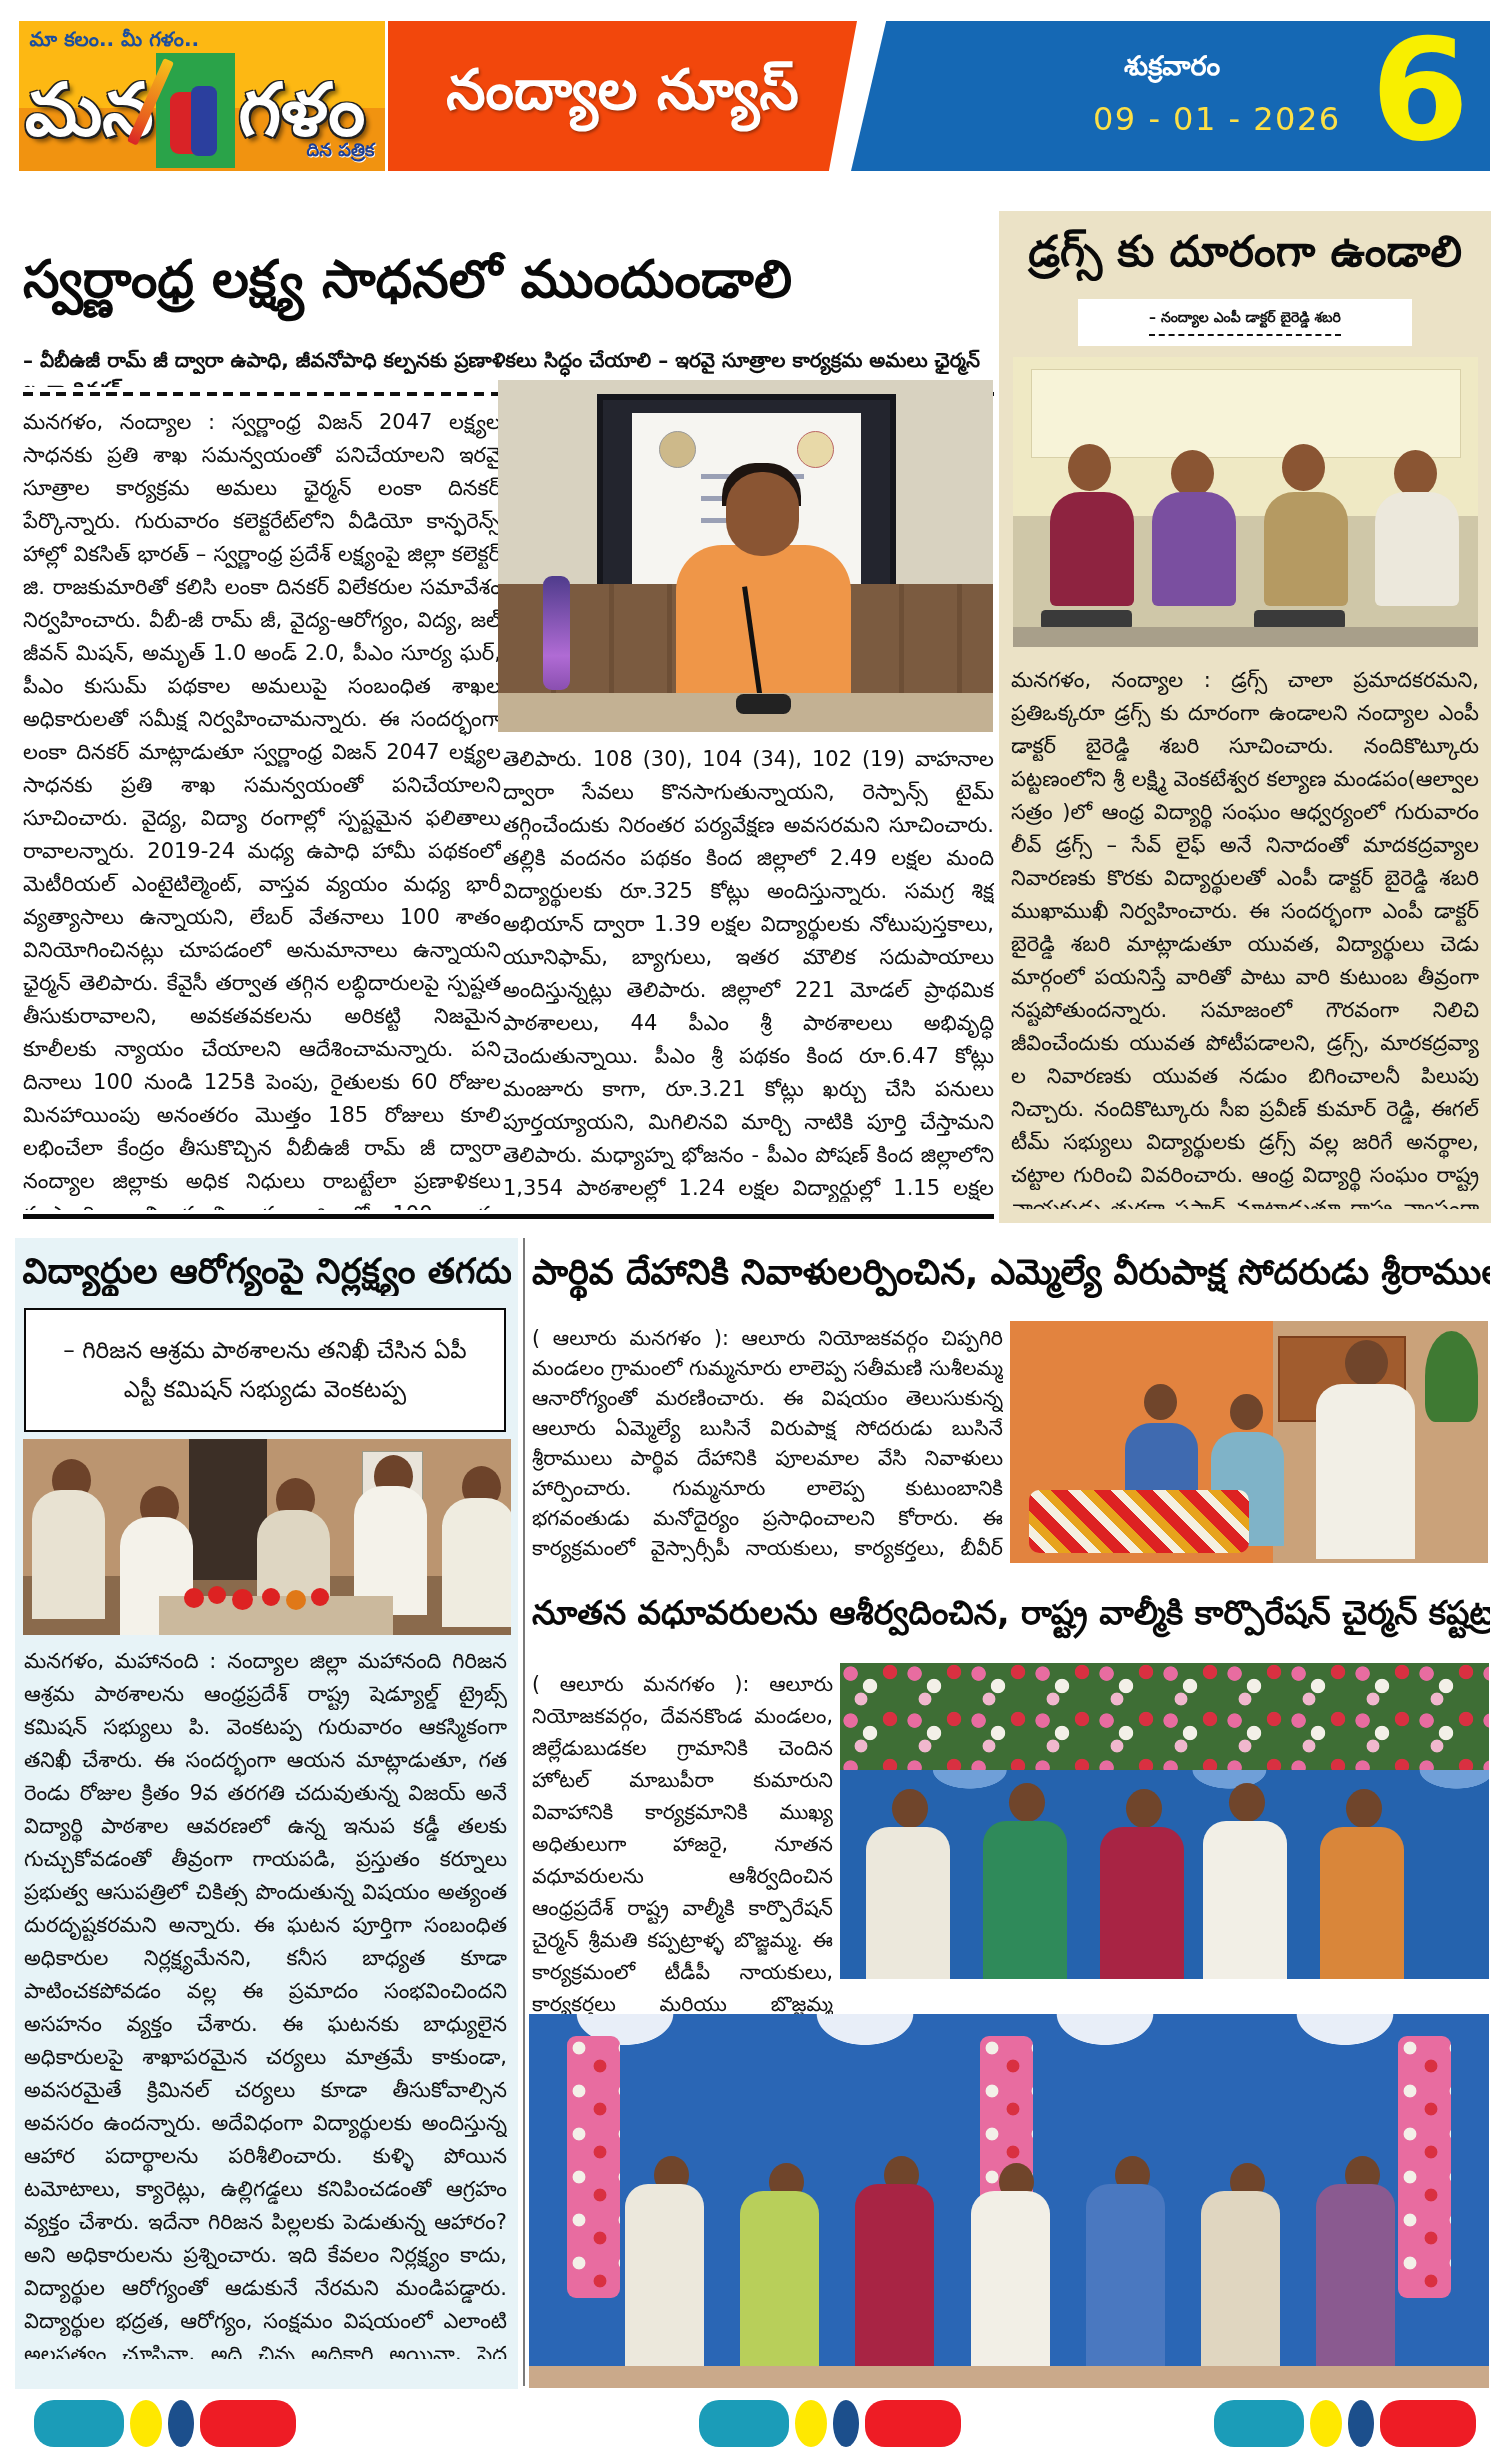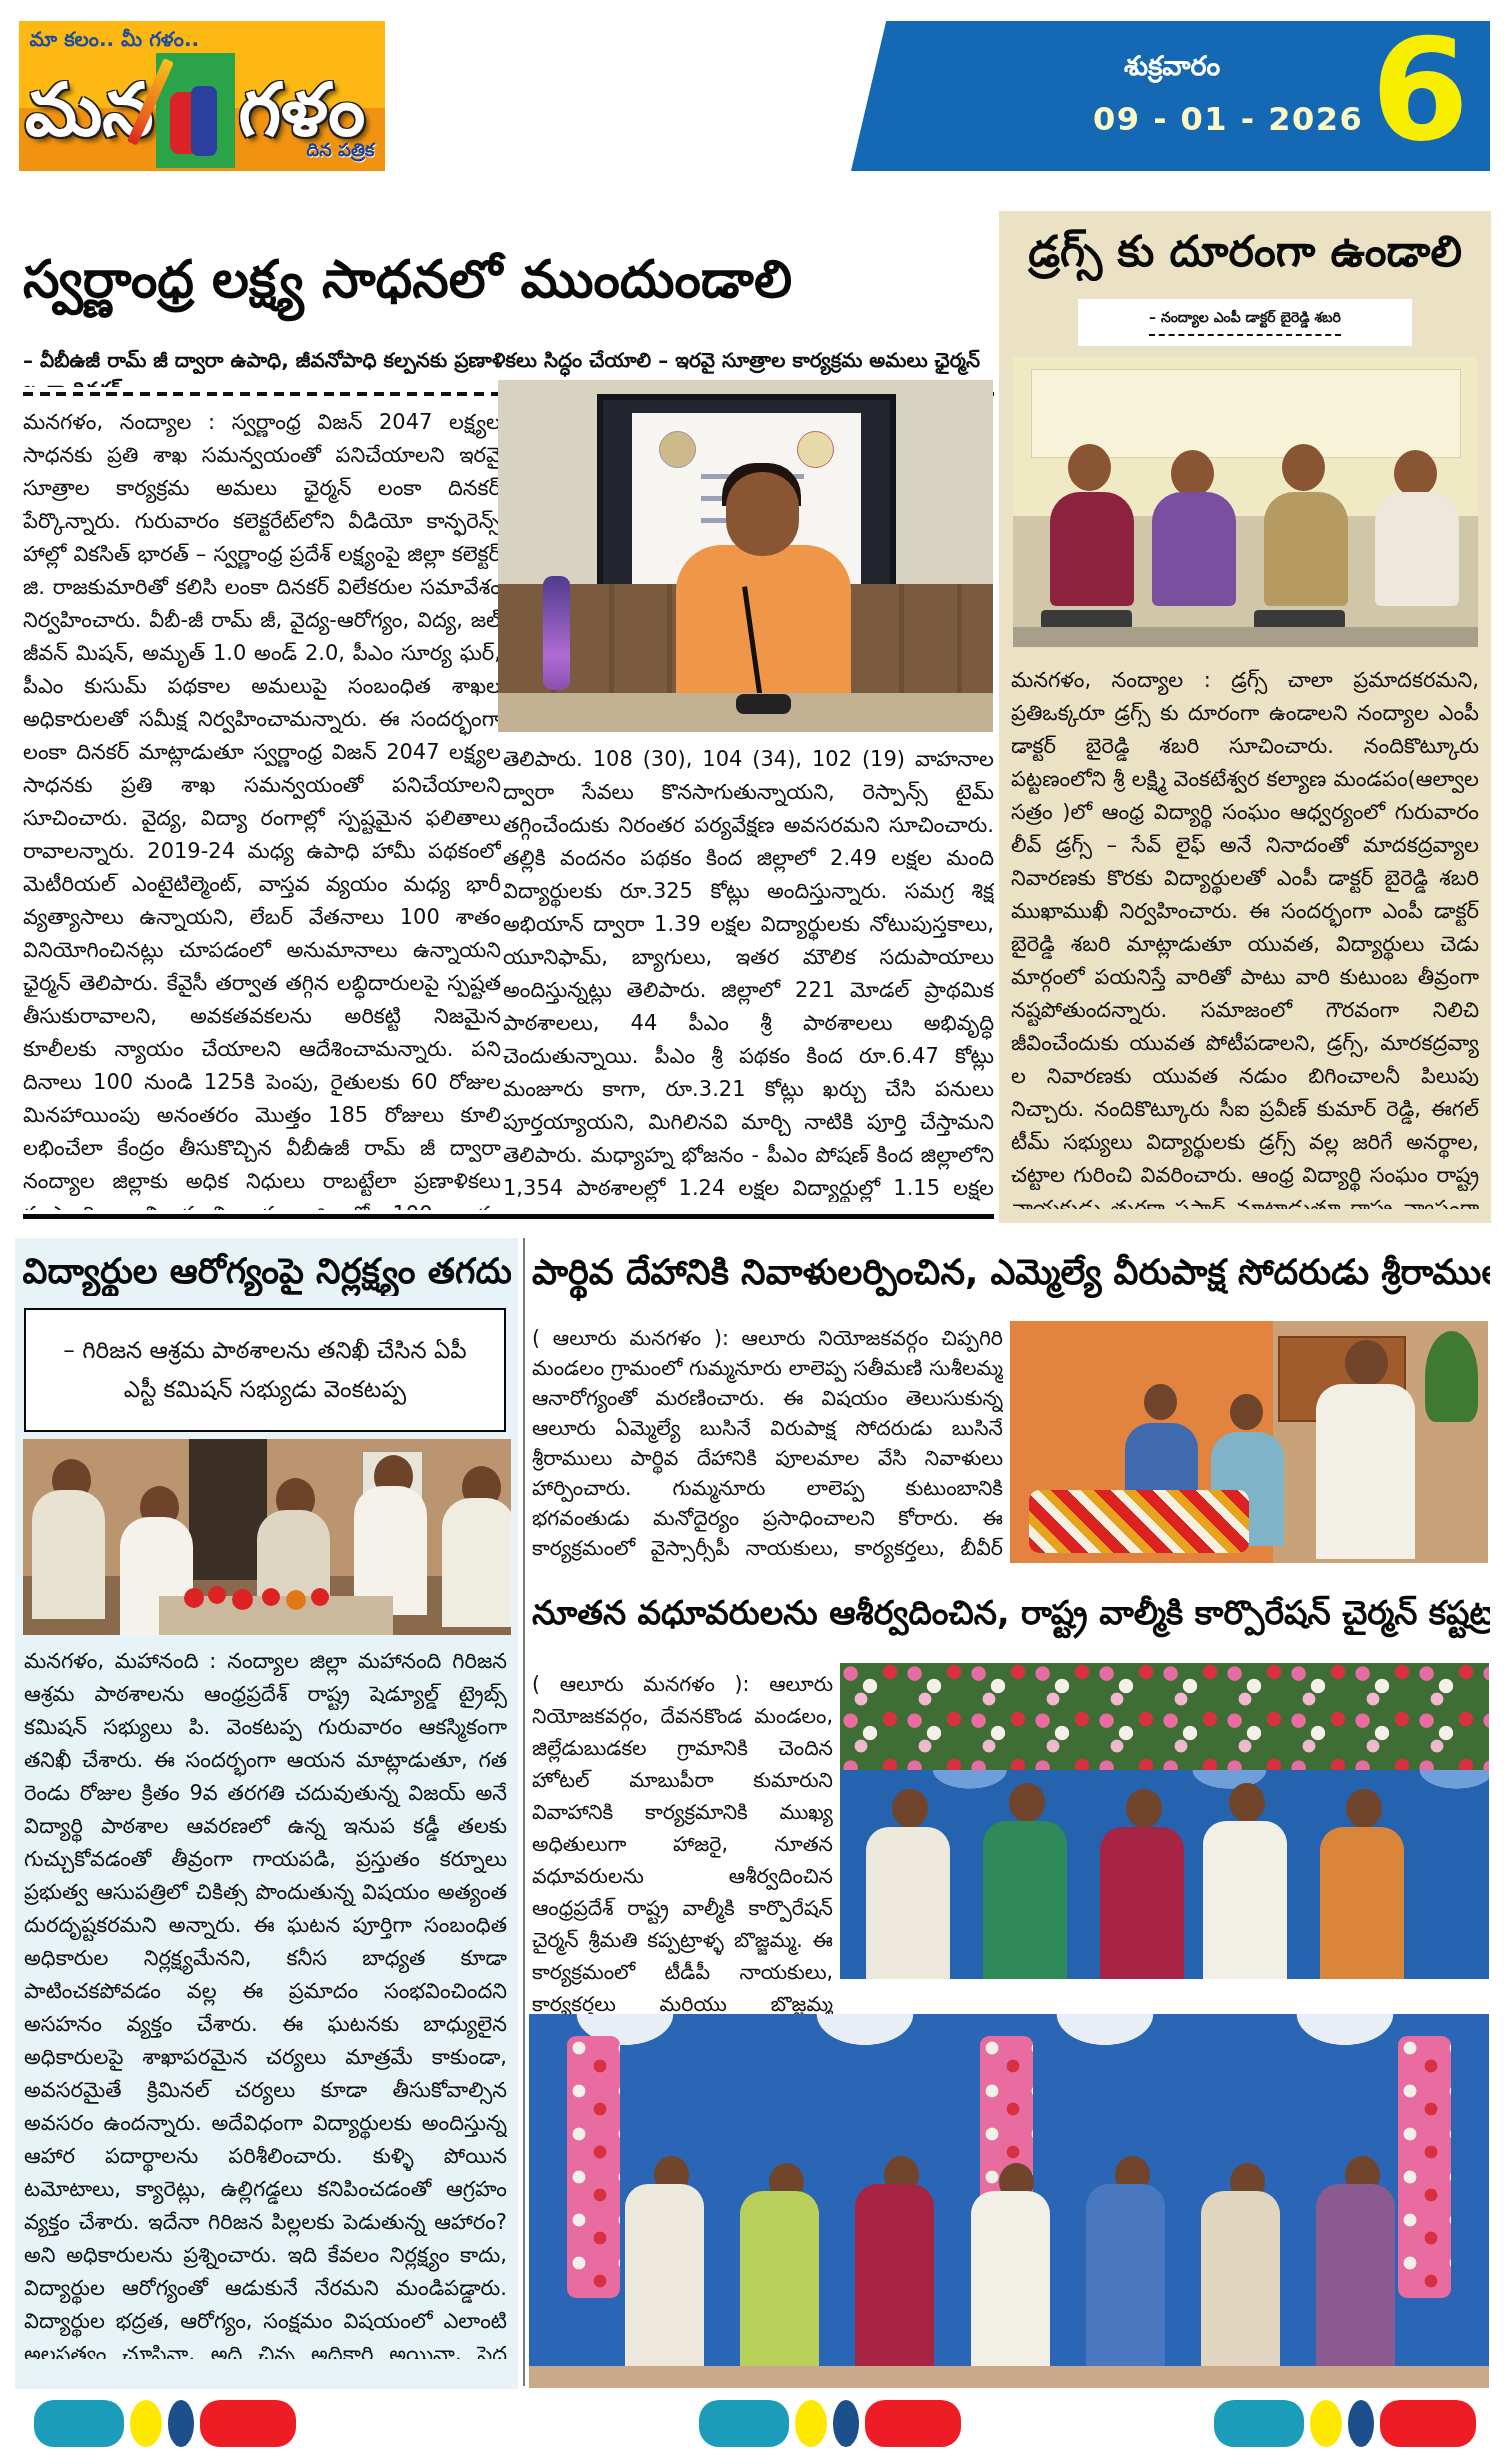--- a/index.html
+++ b/index.html
@@ -21,21 +21,21 @@
     transform:rotate(24deg);transform-origin:top left;border-radius:3px;}
   .logo-sub{position:absolute;right:10.6px;bottom:6px;font-size:18px;font-weight:bold;color:#1d3f96;text-shadow:0.8px 0.8px 0 #fff;}
 
   .mast-name{position:absolute;left:369px;top:0;width:469px;height:150px;background:#f2470c;
     clip-path:polygon(0 0,100% 0,94% 100%,0 100%);display:flex;align-items:center;justify-content:center;}
   .mast-name span{font-size:56px;font-weight:800;color:#ffffff;text-shadow:1.5px 2.3px 3px rgba(0,0,0,.35);}
 
   .mast-date{position:absolute;left:832px;top:0;width:639px;height:150px;background:#1568b4;
     clip-path:polygon(5.5% 0,100% 0,100% 100%,0 100%);}
   .weekday{position:absolute;left:273px;top:29px;font-size:27px;font-weight:bold;color:#ffffff;}
-  .dateline{position:absolute;left:242px;top:79px;font-size:32px;font-weight:700;color:#fef9c3;letter-spacing:1.5px;}
+  .dateline{position:absolute;left:242px;top:79px;font-size:32px;font-weight:400;color:#fde047;letter-spacing:1.5px;}
   .pageno{position:absolute;right:21px;top:-6px;font-size:141px;font-weight:800;color:#f8ef00;line-height:150px;}
 
   
   .headline{font-weight:800;color:#0a0a0a;}
   .bodytext{font-size:21px;line-height:33px;color:#101010;text-align:justify;overflow:hidden;}
   .bodytext::first-line{}
 
   
   .main-headline{position:absolute;left:23px;top:222px;width:972px;height:115px;font-size:52px;line-height:114px;white-space:nowrap;overflow:hidden;}
   .main-subhead{position:absolute;left:23px;top:348px;width:972px;height:39px;font-size:20px;font-weight:bold;color:#111;overflow:hidden;}
@@ -168,20 +168,23 @@
         <span class="fistbox">
           <span class="pencil"></span>
           <span class="fist-red"></span>
           <span class="fist-blue"></span>
         </span>
         <span class="logo-word">గళం</span>
       </div>
       <div class="logo-sub">దిన పత్రిక</div>
     </div>
 
+    <div class="mast-name">
+      <span>నంద్యాల న్యూస్</span>
+    </div>
 
     <div class="mast-date">
       <div class="weekday">శుక్రవారం</div>
       <div class="dateline">09 - 01 - 2026</div>
       <div class="pageno">6</div>
     </div>
   </div>
 
   <div class="headline main-headline">స్వర్ణాంధ్ర లక్ష్య సాధనలో ముందుండాలి</div>
   <div class="main-subhead">– వీబీఉజీ రామ్ జీ ద్వారా ఉపాధి, జీవనోపాధి కల్పనకు ప్రణాళికలు సిద్ధం చేయాలి   – ఇరవై సూత్రాల కార్యక్రమ అమలు ఛైర్మన్ లంకా దినకర్</div>

